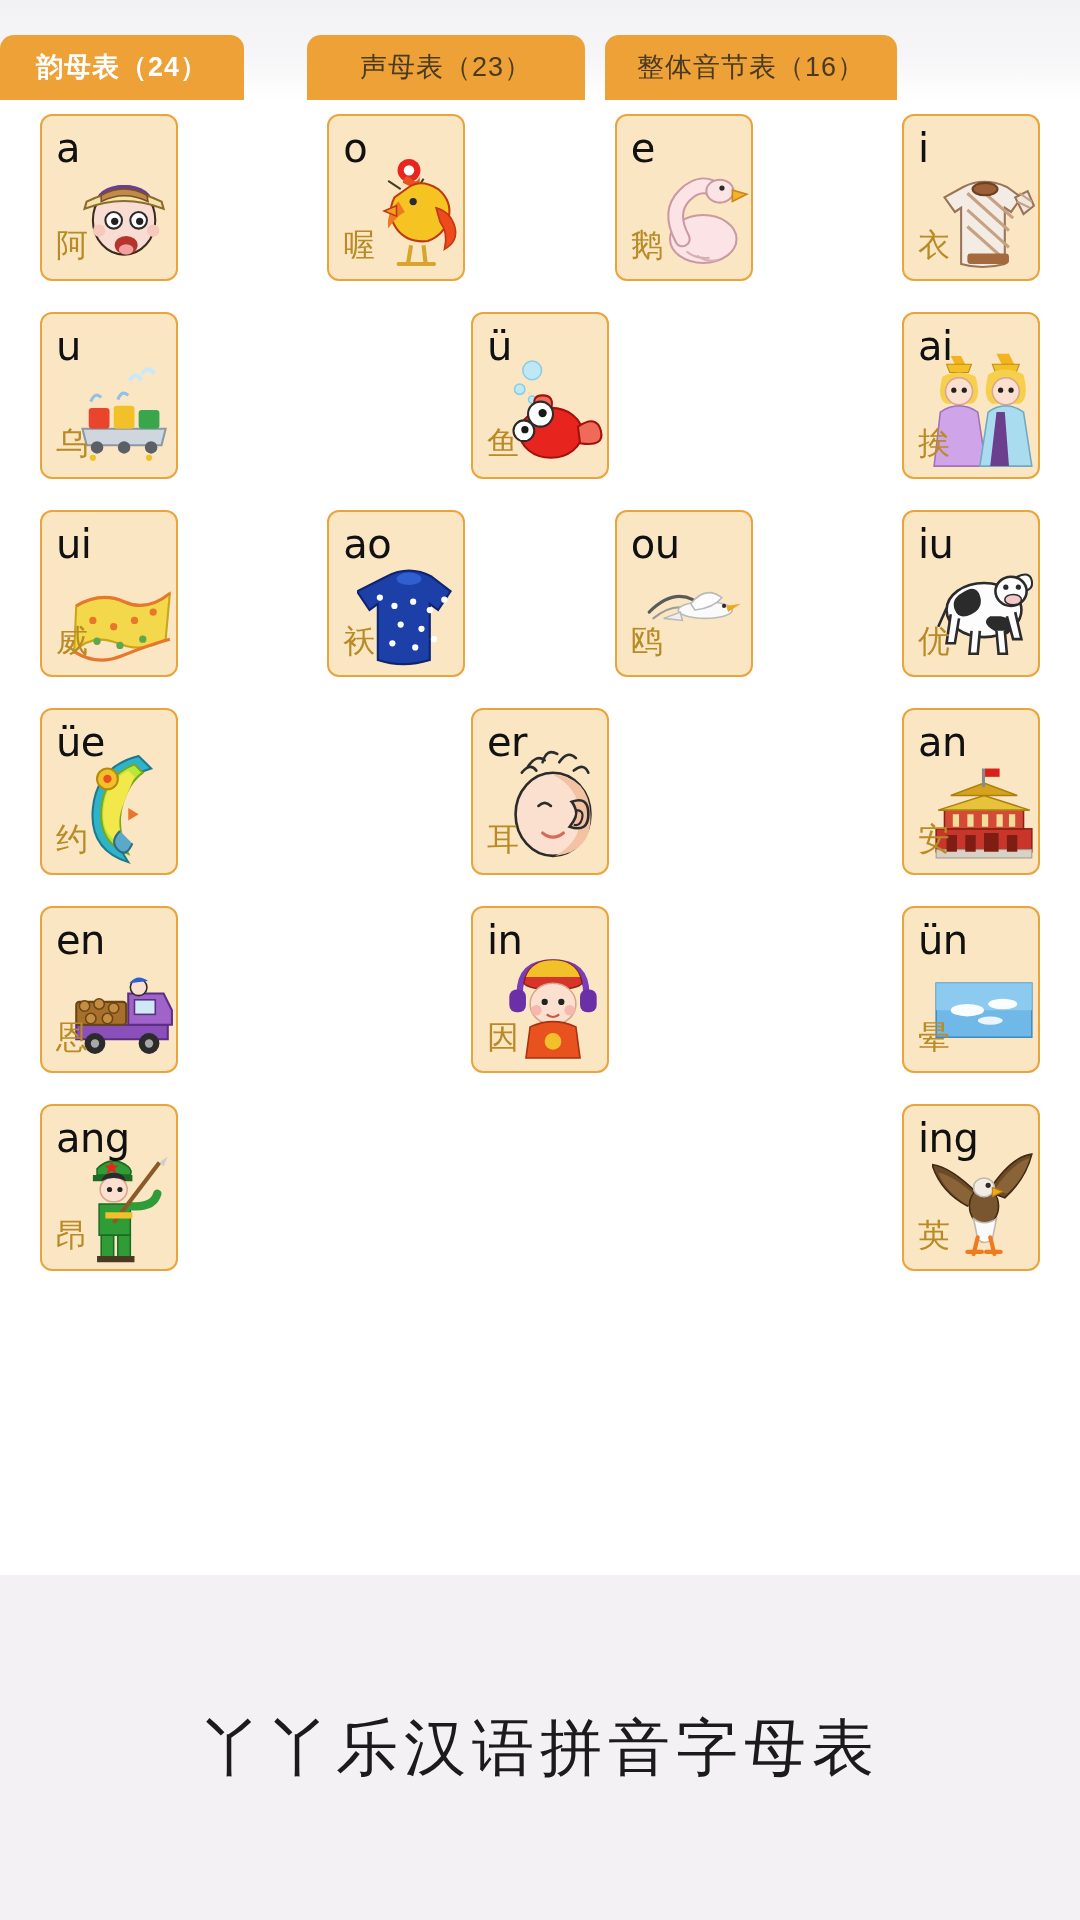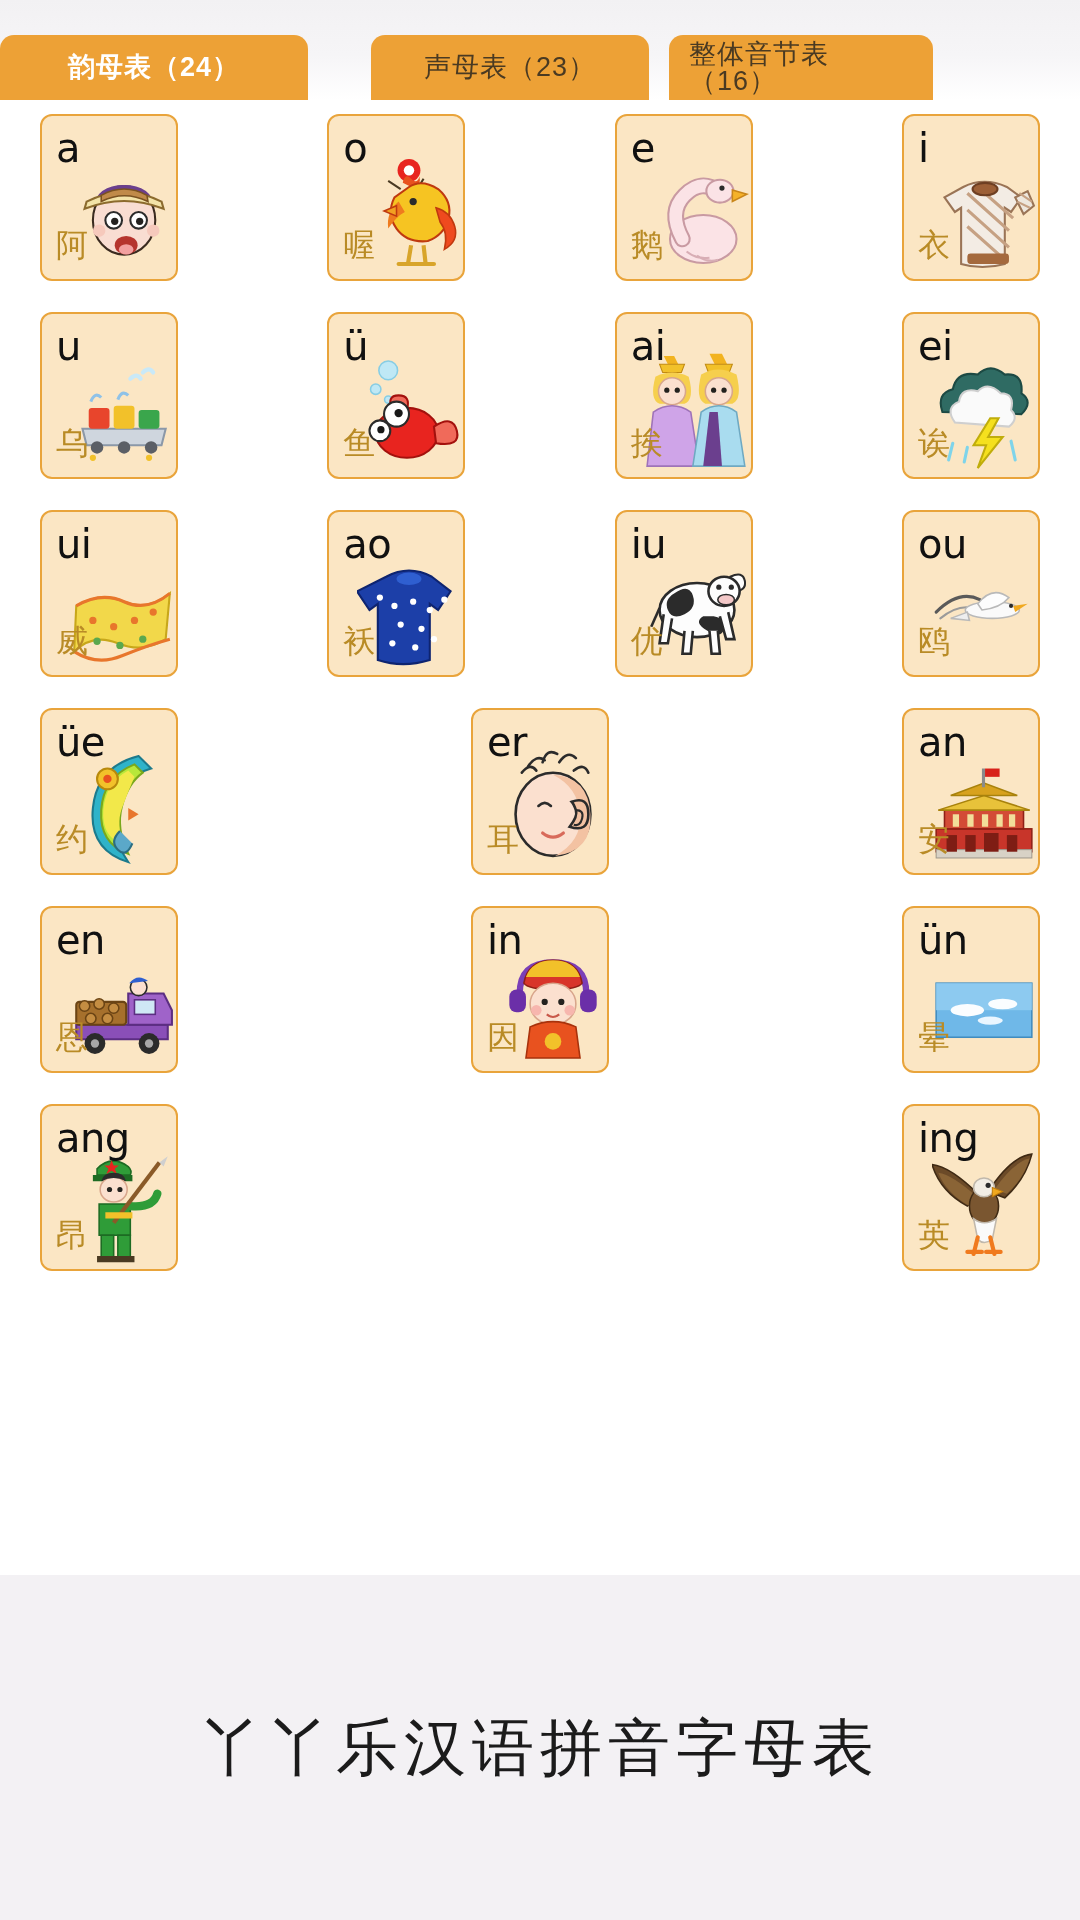--- a/index.html
+++ b/index.html
@@ -35,23 +35,23 @@
     justify-content: center;
     margin-right: 20px;
     font-size: 27px;
     letter-spacing: 1px;
     color: #4a3a22;
     line-height: 1;
     padding: 0 20px;
     cursor: pointer;
     position: relative;
   }
-  .tab.w1 { width: 308px; margin-left: -8px; }
+  .tab.w1 { width: 244px; margin-left: -8px; }
   .tab.w2 { width: 278px; margin-left: 43px; }
-  .tab.w3 { width: 264px; }
+  .tab.w3 { width: 292px; }
   .tab.active { color: #ffffff; font-weight: bold; }
 
   
   #grid-area {
     position: absolute;
     top: 100px; left: 0;
     width: 1080px;
     height: 1475px;
     background: #ffffff;
     padding: 14px 40px 0 40px;
@@ -261,32 +261,20 @@
             <circle cx="71" cy="36" r="13" fill="#fbe0cf" stroke="#d8a68c" stroke-width="1.5"></circle>
             <circle cx="66" cy="35" r="2.5" fill="#24221f"></circle>
             <circle cx="76" cy="35" r="2.5" fill="#24221f"></circle>
             <path d="M54 56q17-12 34 0l8 52H46z" fill="#a9dcef" stroke="#6fa9c2" stroke-width="1.5"></path>
             <path d="M62 56l-6 52h18l-4-52z" fill="#6b3f8e"></path>
           </svg>
         </div>
         <div class="pinyin">ai</div>
         <div class="hanzi">挨</div>
       </div>
-      <div class="card">
-        <div class="art">
-          <svg viewBox="0 0 100 110">
-            <path d="M10 56q-6-18 10-22 4-18 24-14 12-12 26 0 18-2 16 18 12 8 0 20z" fill="#2f6b63" stroke="#1d4a44" stroke-width="2"></path>
-            <path d="M22 66q-10-14 4-20 2-14 18-10 10-10 22 2 14 0 10 16 8 8-2 16z" fill="#fafafa" stroke="#cfcfcf" stroke-width="2"></path>
-            <path d="M56 62l-16 26h12l-8 22 24-30H54l10-18z" fill="#f5e01e" stroke="#c0ad0c" stroke-width="2"></path>
-            <path d="M20 86l-4 16M34 90l-3 14M76 84l4 18" stroke="#7fd4ea" stroke-width="3" stroke-linecap="round"></path>
-          </svg>
-        </div>
-        <div class="pinyin">ei</div>
-        <div class="hanzi">诶</div>
-      </div>
     </div>
     <div class="row">
       <div class="card">
         <div class="art">
           <svg viewBox="0 0 100 110">
             <path d="M6 52q24-14 46-4t44-8l-4 44q-22 14-46 4T4 96z" fill="#f2d84a" stroke="#c8a71a" stroke-width="2"></path>
             <circle cx="22" cy="66" r="3.5" fill="#e8762c"></circle>
             <circle cx="42" cy="72" r="3.5" fill="#e8762c"></circle>
             <circle cx="62" cy="66" r="3.5" fill="#e8762c"></circle>
             <circle cx="80" cy="58" r="3.5" fill="#e8762c"></circle>
@@ -316,49 +304,49 @@
             <circle cx="22" cy="44" r="3" fill="#fff"></circle>
             <circle cx="84" cy="46" r="3" fill="#fff"></circle>
           </svg>
         </div>
         <div class="pinyin">ao</div>
         <div class="hanzi">袄</div>
       </div>
       <div class="card">
         <div class="art">
           <svg viewBox="0 0 100 110">
+            <path d="M4 58q22-22 42-12" fill="none" stroke="#5a5a5a" stroke-width="3" stroke-linecap="round"></path>
+            <path d="M8 64q20-16 36-8" fill="none" stroke="#9a9a9a" stroke-width="2" stroke-linecap="round"></path>
+            <ellipse cx="58" cy="56" rx="26" ry="8" fill="#fafafa" stroke="#b9b9b9" stroke-width="1.5"></ellipse>
+            <path d="M44 50q14-18 30-6-8 10-26 12z" fill="#fdfdfd" stroke="#b9b9b9" stroke-width="1.5"></path>
+            <path d="M78 52l14-2-12 8z" fill="#f0a81e"></path>
+            <circle cx="76" cy="52" r="2" fill="#2b2b2b"></circle>
+            <path d="M34 58l-16 6 18 2z" fill="#eeeeee" stroke="#b9b9b9" stroke-width="1.5"></path>
+          </svg>
+        </div>
+        <div class="pinyin">ou</div>
+        <div class="hanzi">鸥</div>
+      </div>
+      <div class="card">
+        <div class="art">
+          <svg viewBox="0 0 100 110">
             <ellipse cx="50" cy="56" rx="36" ry="26" fill="#fdfdfd" stroke="#2b2b2b" stroke-width="2.5"></ellipse>
             <path d="M28 40q-10 6-6 16t16 4 8-18-18-2z" fill="#2b2b2b"></path>
             <path d="M66 62q12 2 10 12t-16 2-4-14z" fill="#2b2b2b"></path>
             <path d="M18 60l-4 28h8l4-24M38 76l-2 22h8l2-22M62 76l2 22h8l-2-22M80 58l6 26h-8l-6-22" fill="#fdfdfd" stroke="#2b2b2b" stroke-width="2.5"></path>
             <path d="M82 24q12-6 14 4t-12 10z" fill="#fdfdfd" stroke="#2b2b2b" stroke-width="2"></path>
             <ellipse cx="76" cy="38" rx="15" ry="14" fill="#fdfdfd" stroke="#2b2b2b" stroke-width="2.5"></ellipse>
             <circle cx="71" cy="34" r="2.5" fill="#2b2b2b"></circle>
             <circle cx="83" cy="34" r="2.5" fill="#2b2b2b"></circle>
             <ellipse cx="78" cy="46" rx="8" ry="5" fill="#f3c8c8" stroke="#2b2b2b" stroke-width="1.5"></ellipse>
             <path d="M14 54l-8 18" stroke="#2b2b2b" stroke-width="2.5" fill="none"></path>
           </svg>
         </div>
         <div class="pinyin">iu</div>
         <div class="hanzi">优</div>
-      </div>
-      <div class="card">
-        <div class="art">
-          <svg viewBox="0 0 100 110">
-            <path d="M4 58q22-22 42-12" fill="none" stroke="#5a5a5a" stroke-width="3" stroke-linecap="round"></path>
-            <path d="M8 64q20-16 36-8" fill="none" stroke="#9a9a9a" stroke-width="2" stroke-linecap="round"></path>
-            <ellipse cx="58" cy="56" rx="26" ry="8" fill="#fafafa" stroke="#b9b9b9" stroke-width="1.5"></ellipse>
-            <path d="M44 50q14-18 30-6-8 10-26 12z" fill="#fdfdfd" stroke="#b9b9b9" stroke-width="1.5"></path>
-            <path d="M78 52l14-2-12 8z" fill="#f0a81e"></path>
-            <circle cx="76" cy="52" r="2" fill="#2b2b2b"></circle>
-            <path d="M34 58l-16 6 18 2z" fill="#eeeeee" stroke="#b9b9b9" stroke-width="1.5"></path>
-          </svg>
-        </div>
-        <div class="pinyin">ou</div>
-        <div class="hanzi">鸥</div>
       </div>
     </div>
     <div class="row">
       <div class="card">
         <div class="art">
           <svg viewBox="0 0 100 110">
             <path d="M66 6q-40 10-44 50t34 52q-18-26-12-54T78 18z" fill="#2fb3c9" stroke="#1c7a8c" stroke-width="2"></path>
             <path d="M62 14q-30 12-32 44t26 42q-12-24-6-46T70 22z" fill="#b8e83a" stroke="#7aa81c" stroke-width="2"></path>
             <path d="M56 20q-22 12-24 38t20 34q-8-20-2-36T62 26z" fill="#f2e84a"></path>
             <circle cx="36" cy="28" r="10" fill="#f2c12a" stroke="#b8890c" stroke-width="2"></circle>

